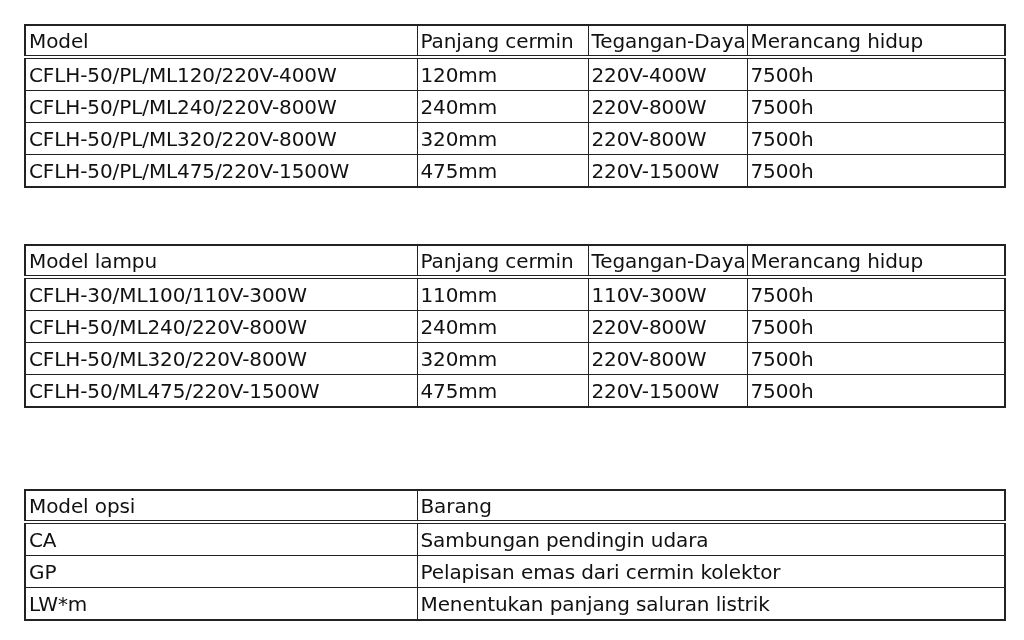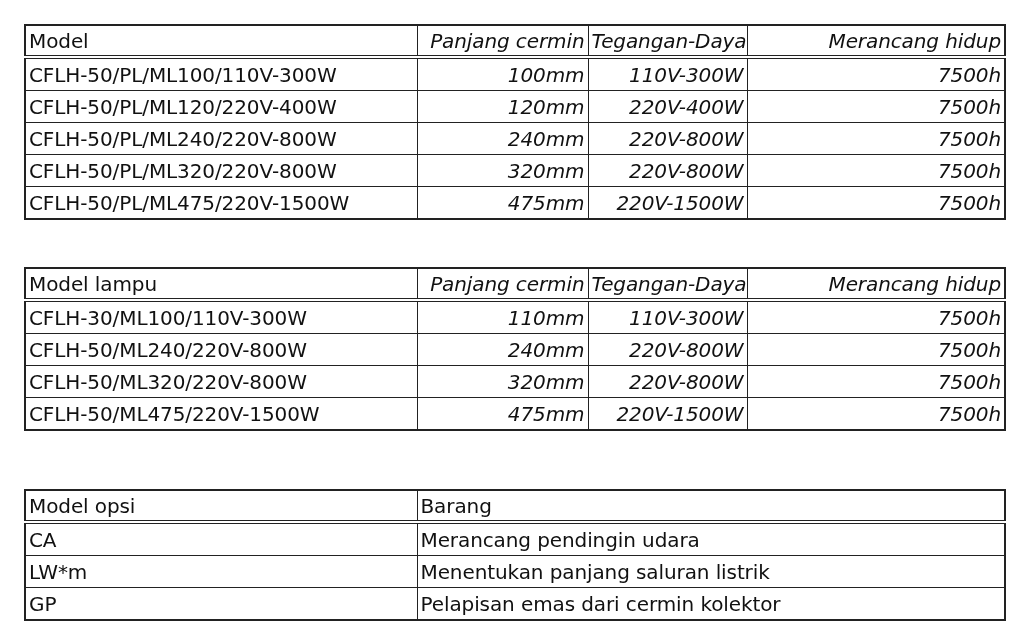--- a/index.html
+++ b/index.html
@@ -3,24 +3,24 @@
   <meta charset="utf-8">
   <style>
     html, body { margin: 0; padding: 0; background: #ffffff; }
     body { width: 1024px; height: 640px; position: relative; overflow: hidden;
       font-family: "DejaVu Sans", "Liberation Sans", sans-serif; color: #111; }
     table.spec { position: absolute; left: 24px; width: 980px; border-collapse: collapse;
       table-layout: fixed; border: 2px solid #222; }
     table.spec td { border: 1.5px solid #222; height: 31px; padding: 0 3px; font-size: 20px;
       white-space: nowrap; overflow: hidden; letter-spacing: -0.1px; }
     table.spec tr.head td { border-bottom: 4px double #222; height: 29px; }
-    td.c { text-align: right; font-style: italic; }
+    td.c { text-align: left; }
     td.l { text-align: left; }
     #t1 { top: 24px; }
-    #t2 { top: 267px; }
+    #t2 { top: 244px; }
     #t3 { top: 489px; }
     col.c0 { width: 392px; }
     col.c1 { width: 171px; }
     col.c2 { width: 159px; }
     col.c3 { width: 258px; }
     col.o0 { width: 392px; }
     col.o1 { width: 588px; }
   </style>
 </head>
 <body>
@@ -31,26 +31,20 @@
       <col class="c1">
       <col class="c2">
       <col class="c3">
     </colgroup>
   <tbody>
       <tr class="head">
     <td class="l">Model</td>
     <td class="c">Panjang cermin</td>
     <td class="c">Tegangan-Daya</td>
     <td class="c">Merancang hidup</td>
-  </tr>
-  <tr>
-    <td class="l">CFLH-50/PL/ML100/110V-300W</td>
-    <td class="c">100mm</td>
-    <td class="c">110V-300W</td>
-    <td class="c">7500h</td>
   </tr>
   <tr>
     <td class="l">CFLH-50/PL/ML120/220V-400W</td>
     <td class="c">120mm</td>
     <td class="c">220V-400W</td>
     <td class="c">7500h</td>
   </tr>
   <tr>
     <td class="l">CFLH-50/PL/ML240/220V-800W</td>
     <td class="c">240mm</td>
@@ -118,24 +112,24 @@
       <col class="o0">
       <col class="o1">
     </colgroup>
   <tbody>
       <tr class="head">
     <td class="l">Model opsi</td>
     <td class="l">Barang</td>
   </tr>
   <tr>
     <td class="l">CA</td>
-    <td class="l">Merancang pendingin udara</td>
+    <td class="l">Sambungan pendingin udara</td>
+  </tr>
+  <tr>
+    <td class="l">GP</td>
+    <td class="l">Pelapisan emas dari cermin kolektor</td>
   </tr>
   <tr>
     <td class="l">LW*m</td>
     <td class="l">Menentukan panjang saluran listrik</td>
   </tr>
-  <tr>
-    <td class="l">GP</td>
-    <td class="l">Pelapisan emas dari cermin kolektor</td>
-  </tr>
 </tbody>
   </table>
 
 </body></html>

